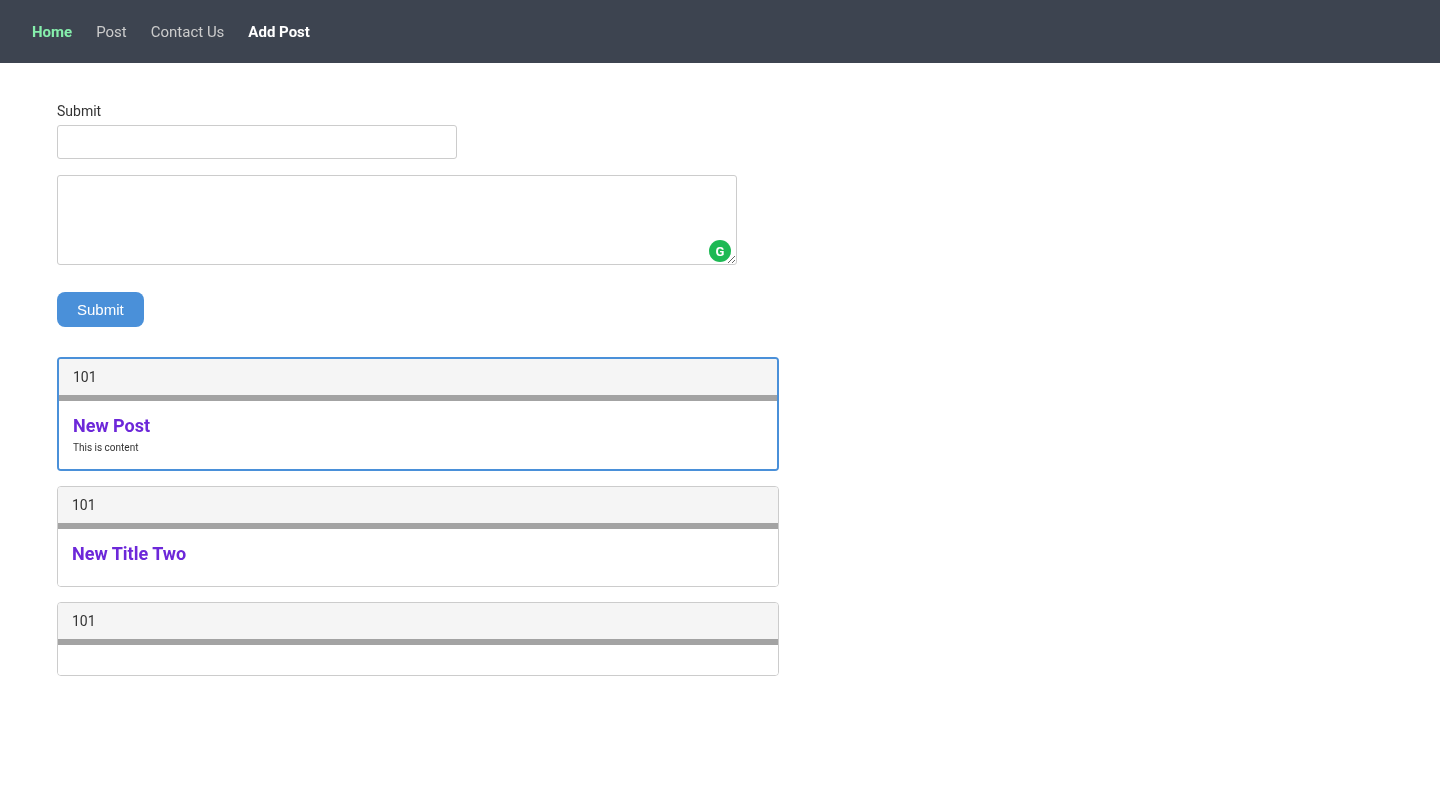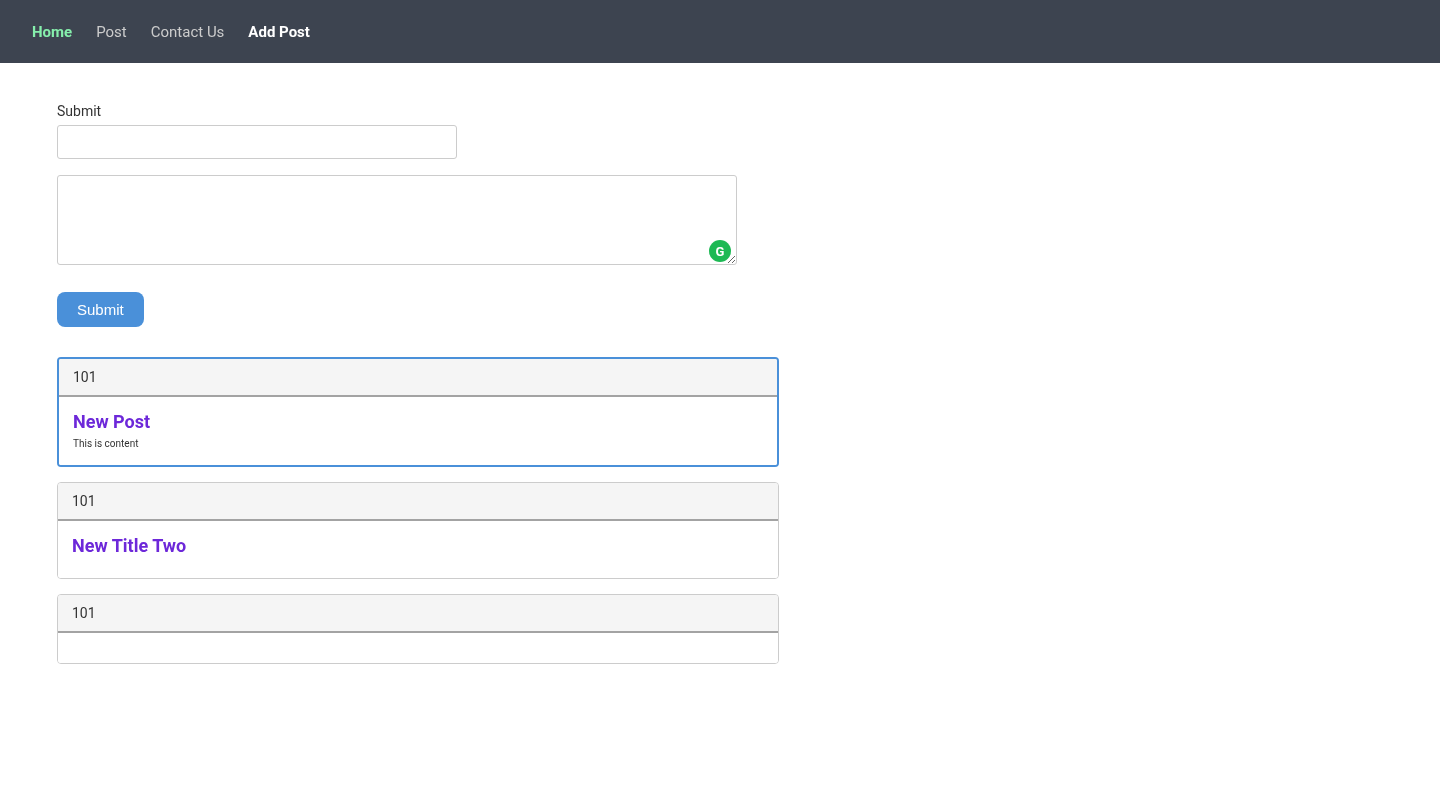--- a/index.html
+++ b/index.html
@@ -138,21 +138,21 @@
 
     .post-card.highlighted {
       border: 2px solid #4a90d9;
     }
 
     .post-card-id {
       background-color: #f5f5f5;
       padding: 10px 14px;
       font-size: 14px;
       color: #333;
-      border-bottom: 2px solid #a3a3a3;
+      border-bottom: 6px solid #a3a3a3;
     }
 
     .post-card-body {
       padding: 14px 14px 16px 14px;
       background: #fff;
     }
 
     .post-card-title {
       font-size: 18px;
       font-weight: bold;

